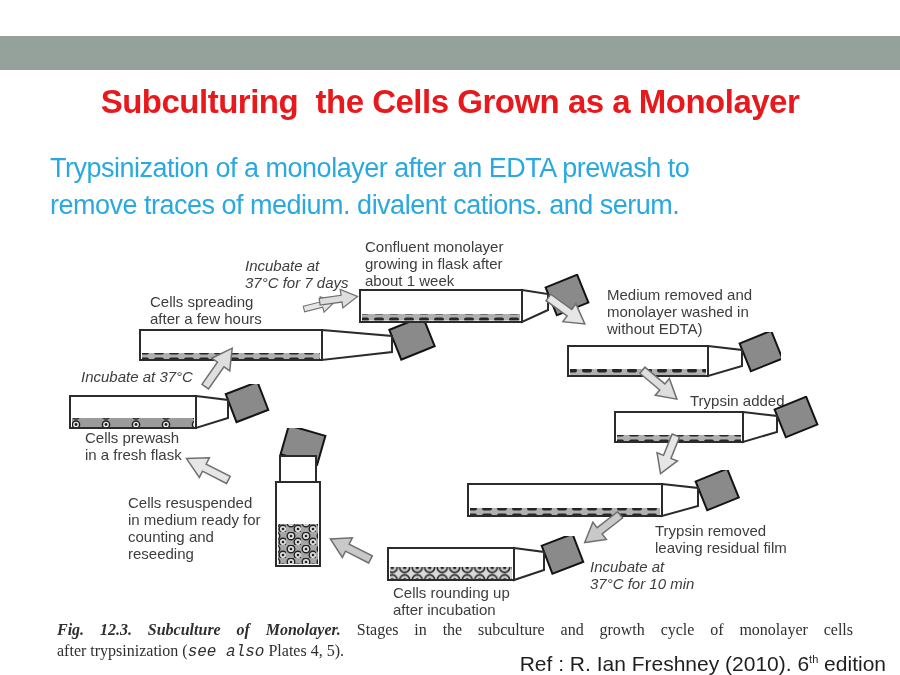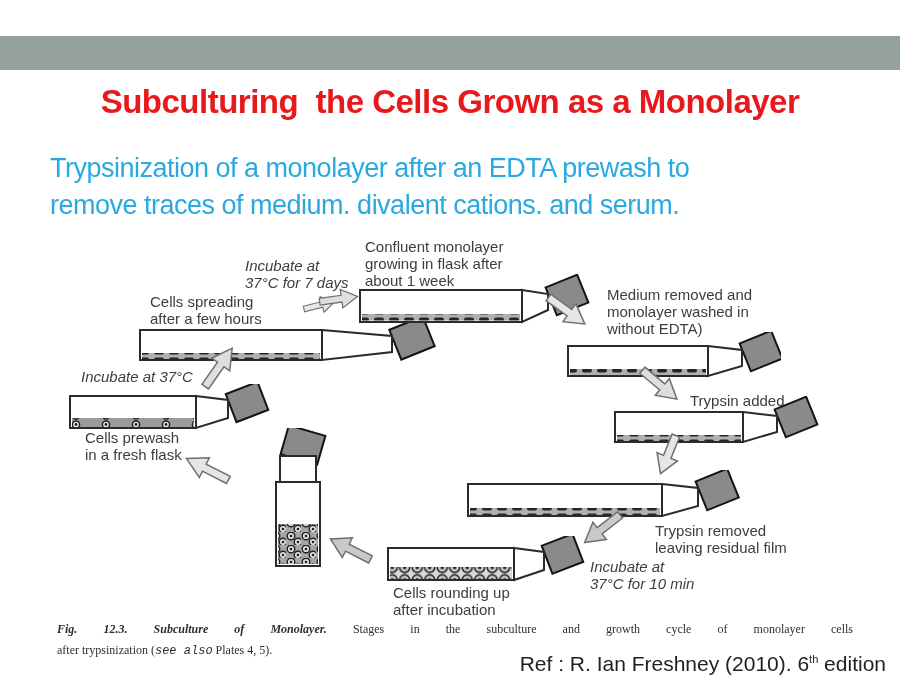--- a/index.html
+++ b/index.html
@@ -14,21 +14,21 @@
     font-size:27px;letter-spacing:-0.5px;line-height:37px;color:#29a9e0;}
 
   .dlabel{position:absolute;font-size:15px;line-height:17px;color:#3d3d3d;}
   .dlabel.it{font-style:italic;}
   .dlabel div{white-space:nowrap;}
 
   .flask,.arrow,.tube{position:absolute;}
   .arrow svg{display:block;overflow:visible;}
 
   .caption{position:absolute;left:57px;top:583px;width:796px;color:#2f2f2f;
-    font-family:"Liberation Serif",serif;font-size:12px;line-height:21px;}
+    font-family:"Liberation Serif",serif;font-size:16px;line-height:21px;}
   .caption .l1{text-align:justify;text-align-last:justify;}
   .caption .fig{font-weight:bold;font-style:italic;}
   .caption .seealso{font-style:italic;font-family:Liberation Mono, monospace;}
 
   .refline{position:absolute;right:14px;top:616px;width:860px;text-align:right;
     font-size:21px;color:#1f1f1f;}
   .refline sup{font-size:11px;}
 </style>
 </head>
 <body>
@@ -104,20 +104,26 @@
   <div class="dlabel it" style="left:590px;top:522px;">
     <div>Incubate at</div>
     <div>37°C for 10 min</div>
   </div>
 
   <div class="dlabel" style="left:393px;top:548px;">
     <div>Cells rounding up</div>
     <div>after incubation</div>
   </div>
 
+  <div class="dlabel" style="left:128px;top:458px;">
+    <div>Cells resuspended</div>
+    <div>in medium ready for</div>
+    <div>counting and</div>
+    <div>reseeding</div>
+  </div>
 
   <div class="dlabel" style="left:85px;top:393px;">
     <div>Cells prewash</div>
     <div>in a fresh flask</div>
   </div>
 
   <div class="dlabel it" style="left:81px;top:332px;">
     <div>Incubate at 37°C</div>
   </div>
 

